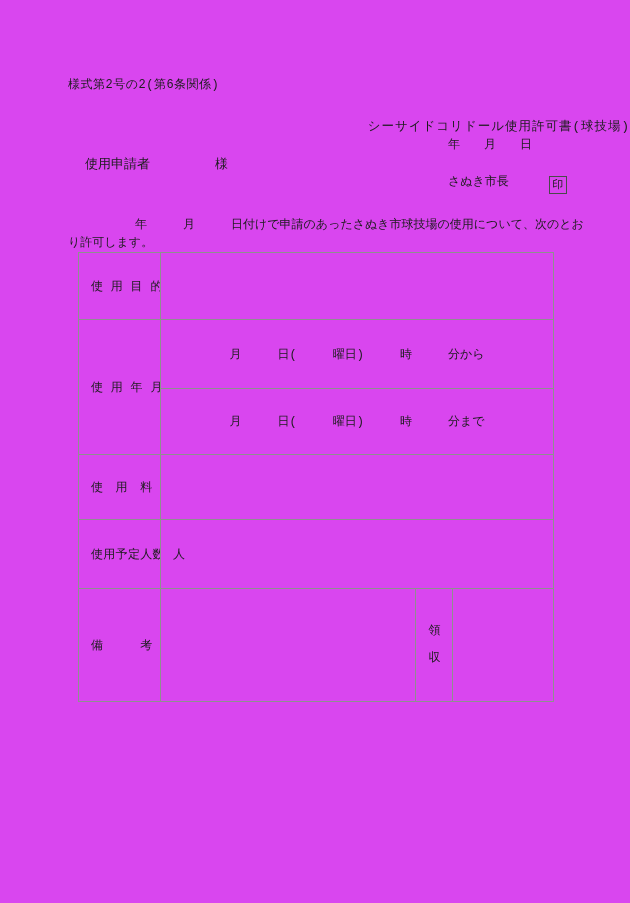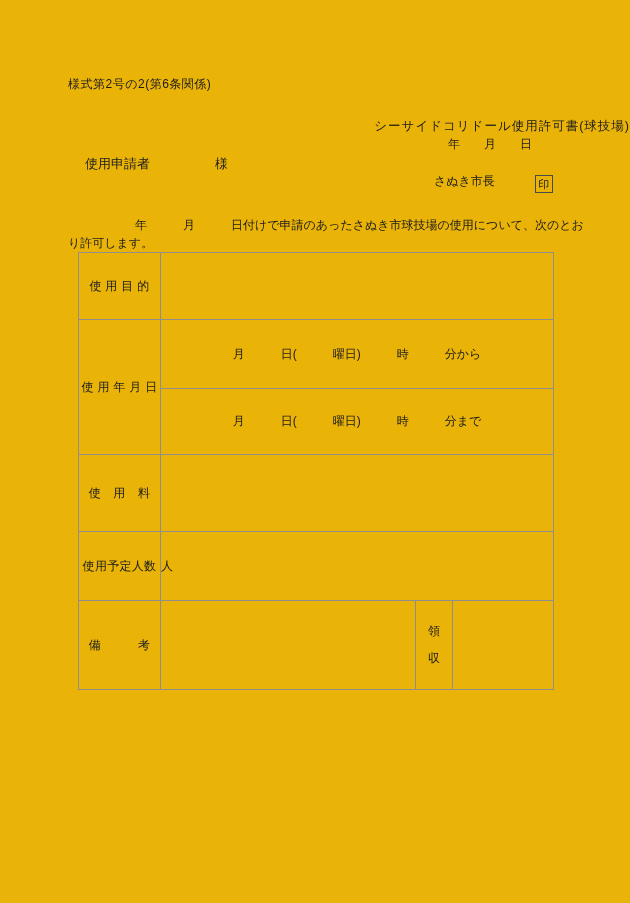--- a/index.html
+++ b/index.html
@@ -4,37 +4,37 @@
 <style>
   html, body {
     margin: 0;
     padding: 0;
     background: #ffffff;
   }
   .page {
     position: relative;
     width: 630px;
     height: 903px;
-    background: #eab308;
+    background: #d946ef;
     color: #1c1c1c;
-    font-family: Liberation Sans, sans-serif;
+    font-family: Liberation Mono, monospace;
     font-size: 12px;
     overflow: hidden;
   }
   .abs { position: absolute; white-space: nowrap; }
 
   .form-number { left: 68px; top: 76px; font-size: 12px; letter-spacing: 0.5px; }
   .doc-title {
     left: 0; top: 118px; width: 100%;
     text-align: right; font-size: 12.5px; letter-spacing: 1px;
     white-space: nowrap;
   }
   .date-line { left: 448px; top: 136px; font-size: 12px; text-align: center; }
   .applicant-line { left: 85px; top: 155px; font-size: 13px; }
-  .mayor-line { left: 434px; top: 173px; font-size: 12px; }
+  .mayor-line { left: 448px; top: 173px; font-size: 12px; }
   .seal-box {
     display: inline-block;
     width: 16px; height: 16px;
     margin-left: 40px;
     border: 1px solid #4a4a4a;
     font-size: 11px; line-height: 16px;
     text-align: center;
     vertical-align: -3px;
   }
   .body-para { left: 68px; top: 216px; width: 520px; font-size: 12px; line-height: 18px; }
@@ -43,21 +43,21 @@
 
   table.permit {
     position: absolute;
     left: 78px; top: 252px;
     width: 475px; height: 415px;
     border-collapse: collapse;
     table-layout: fixed;
   }
   table.permit td {
     border: 1px solid #8f8f8f;
-    padding: 0;
+    padding: 12px;
     vertical-align: middle;
     font-size: 12px;
     color: #1c1c1c;
   }
   td.label-cell {
     text-align: center;
     overflow: hidden;
   }
   td.label-cell .label-inner {
     white-space: nowrap;
@@ -115,21 +115,21 @@
     </tr>
     <tr style="height:69px">
       <td rowspan="2" class="label-cell">
         <div class="label-inner">使 用 年 月 日</div>
       </td>
       <td colspan="3" class="datetime-cell">月　　　日(　　　曜日)　　　時　　　分から</td>
     </tr>
     <tr style="height:66px">
       <td colspan="3" class="datetime-cell">月　　　日(　　　曜日)　　　時　　　分まで</td>
     </tr>
-    <tr style="height:77px">
+    <tr style="height:65px">
       <td class="label-cell">
         <div class="label-inner">使　用　料</div>
       </td>
       <td colspan="3"></td>
     </tr>
     <tr style="height:69px">
       <td class="label-cell">
         <div class="label-inner">使用予定人数</div>
       </td>
       <td colspan="3" class="people-cell">人</td>

